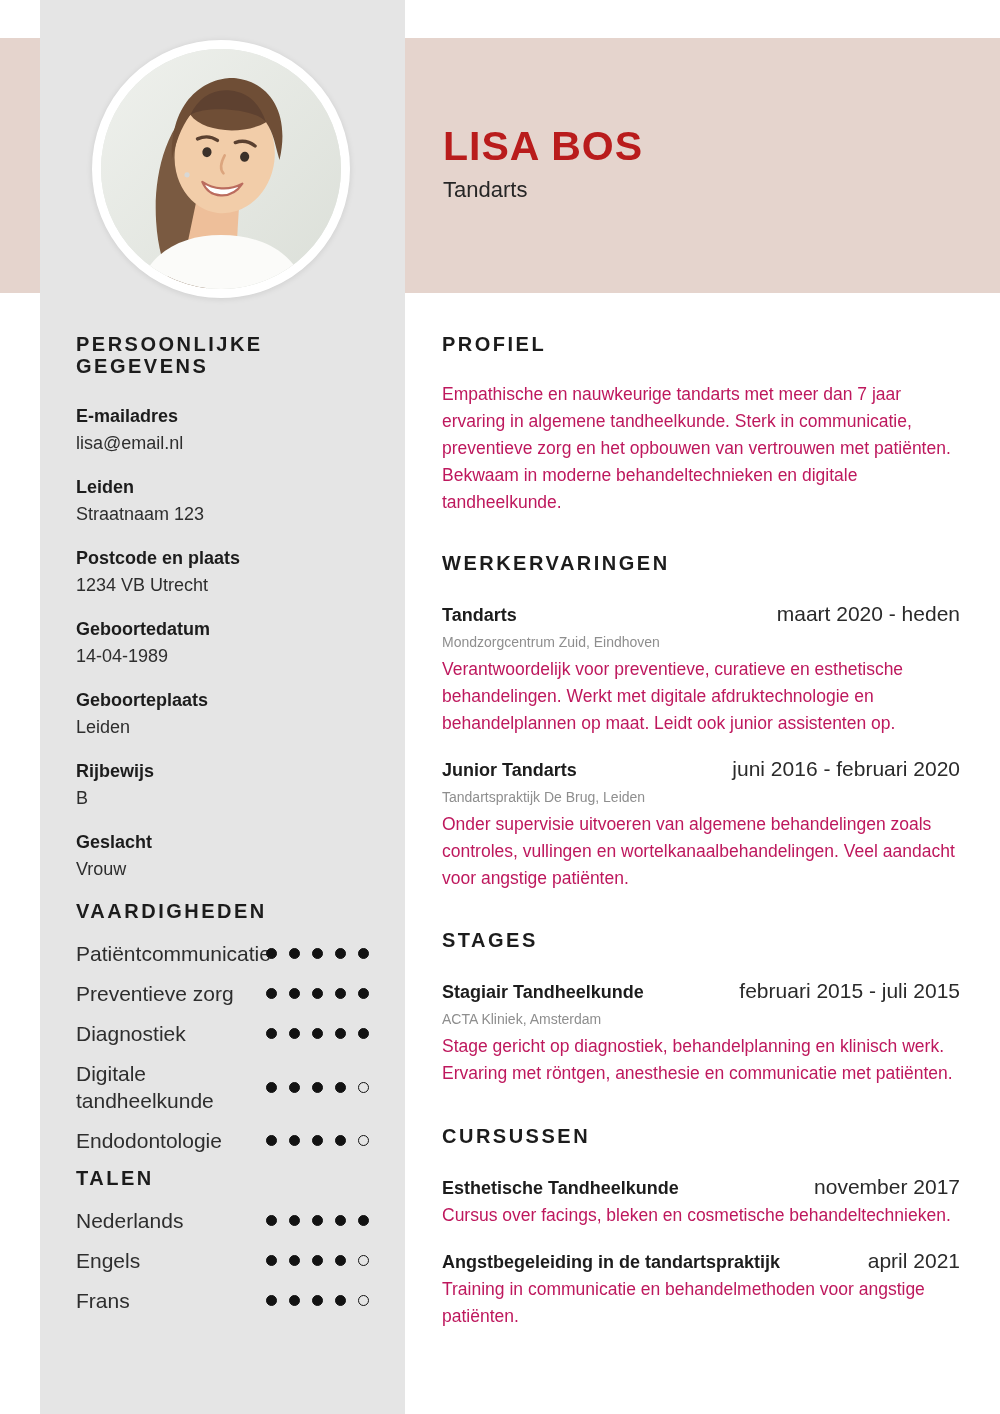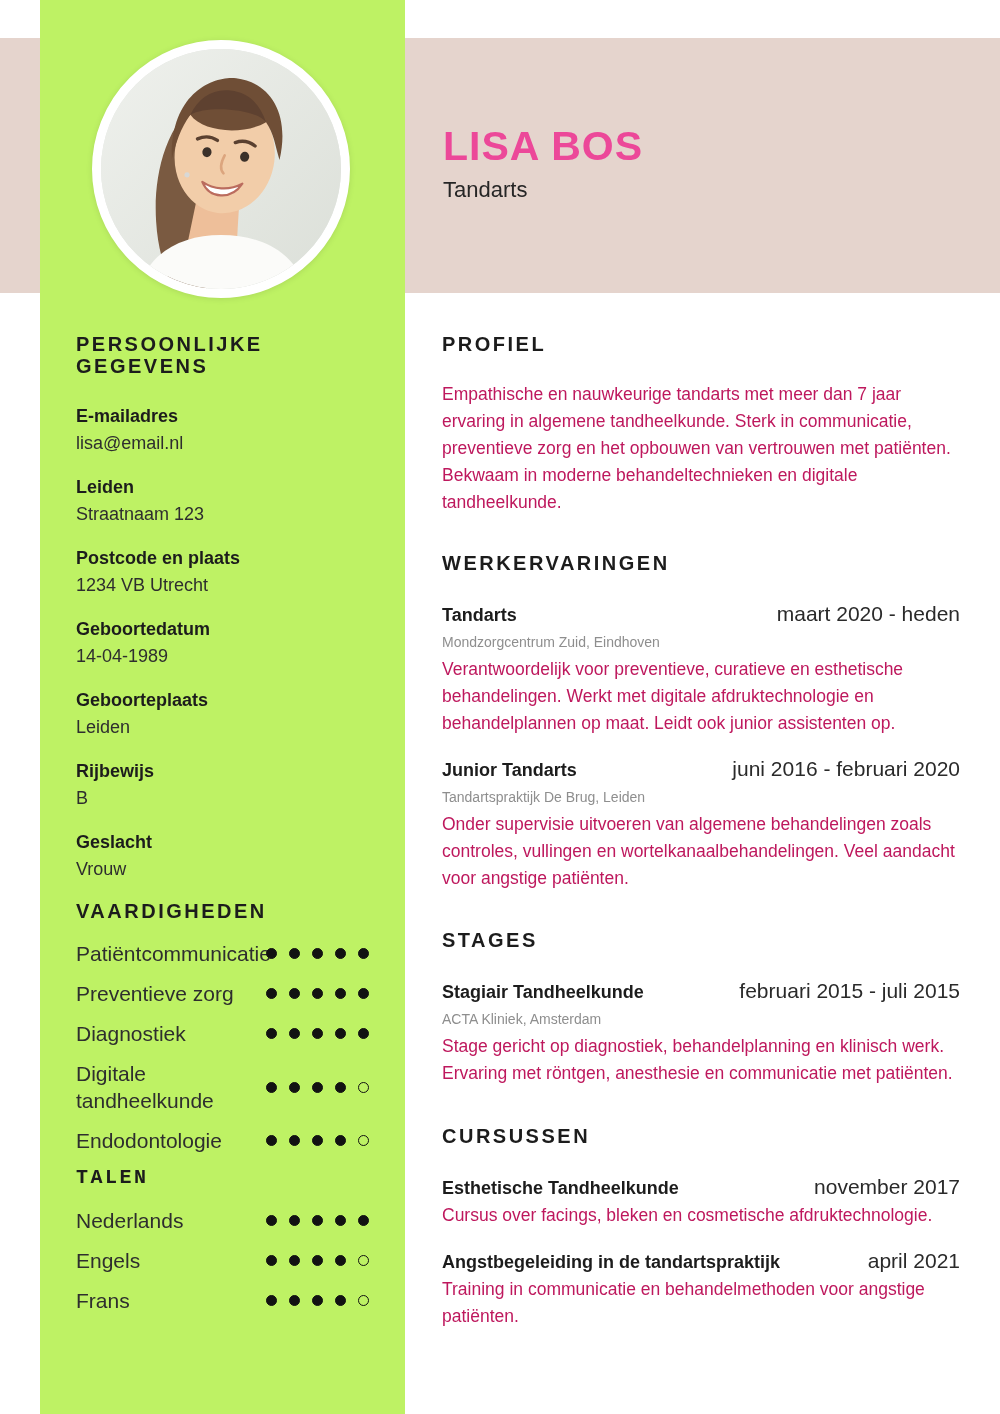--- a/index.html
+++ b/index.html
@@ -2,41 +2,41 @@
 <html><head>
 <meta charset="utf-8">
 <style>
   html,body{margin:0;padding:0;}
   body{
     width:1000px;height:1414px;position:relative;background:#ffffff;
     font-family:"Liberation Sans","DejaVu Sans",sans-serif;
     color:#2e2e2e;-webkit-font-smoothing:antialiased;
   }
   .band{position:absolute;left:0;top:38px;width:1000px;height:255px;background:#e5d4cd;}
-  .sidebar{position:absolute;left:40px;top:0;width:365px;height:1414px;background:#bef264;}
+  .sidebar{position:absolute;left:40px;top:0;width:365px;height:1414px;background:#e5e5e5;}
   .photo{
     position:absolute;left:52px;top:40px;width:240px;height:240px;
     border:9px solid #ffffff;border-radius:50%;overflow:hidden;background:#e4e7e3;
     box-shadow:0 1px 6px rgba(0,0,0,.10);
   }
   .photo svg{display:block;width:100%;height:100%;}
   .head{position:absolute;left:443px;top:124px;}
-  .head h1{margin:0;font-size:41px;line-height:44px;font-weight:700;letter-spacing:1px;color:#ec4899;text-align:right;}
+  .head h1{margin:0;font-size:41px;line-height:44px;font-weight:700;letter-spacing:1px;color:#b91c1c;text-align:right;}
   .head .subtitle{margin-top:9px;font-size:22px;line-height:26px;color:#262626;}
   h2.sec{
     margin:0;font-size:20px;line-height:22px;font-weight:700;
     letter-spacing:2.5px;color:#1c1c1c;
   }
   
   .side-content{position:absolute;left:0;top:333px;width:365px;box-sizing:border-box;padding:0 36px;}
   .side-content h2.sec{margin-bottom:26px;}
   .pitem{margin-bottom:17px;font-size:18px;line-height:27px;}
   .plabel{font-weight:700;color:#1c1c1c;}
   .h-skills{margin-top:27px;}
-  .h-talen{margin-top:23px;font-family:Liberation Mono, monospace;}
+  .h-talen{margin-top:23px;}
   .side-content h2.h-skills,.side-content h2.h-talen{margin-bottom:18px;}
   .srow{display:flex;justify-content:space-between;align-items:center;margin-bottom:13px;font-size:21px;line-height:27px;}
   .slabel{max-width:170px;}
   .dots{display:flex;gap:12px;align-items:center;flex:none;}
   .dot{width:11px;height:11px;border-radius:50%;box-sizing:border-box;border:1.8px solid #121212;background:transparent;}
   .dot.filled{background:#121212;border-color:#121212;}
   
   .main{position:absolute;left:442px;top:333px;width:518px;}
   .main p{margin:0;font-size:17.5px;line-height:27px;color:#be185d;}
   .main .lead{margin-top:26px;}
@@ -245,21 +245,21 @@
     </article>
   </section>
 
   <section class="section courses">
     <h2 class="sec">CURSUSSEN</h2>
     <article class="item">
       <div class="row">
         <span class="jtitle">Esthetische Tandheelkunde</span>
         <span class="jdate">november 2017</span>
       </div>
-      <p>Cursus over facings, bleken en cosmetische afdruktechnologie.</p>
+      <p>Cursus over facings, bleken en cosmetische behandeltechnieken.</p>
     </article>
     <article class="item">
       <div class="row">
         <span class="jtitle">Angstbegeleiding in de tandartspraktijk</span>
         <span class="jdate">april 2021</span>
       </div>
       <p>Training in communicatie en behandelmethoden voor angstige patiënten.</p>
     </article>
   </section>
 

